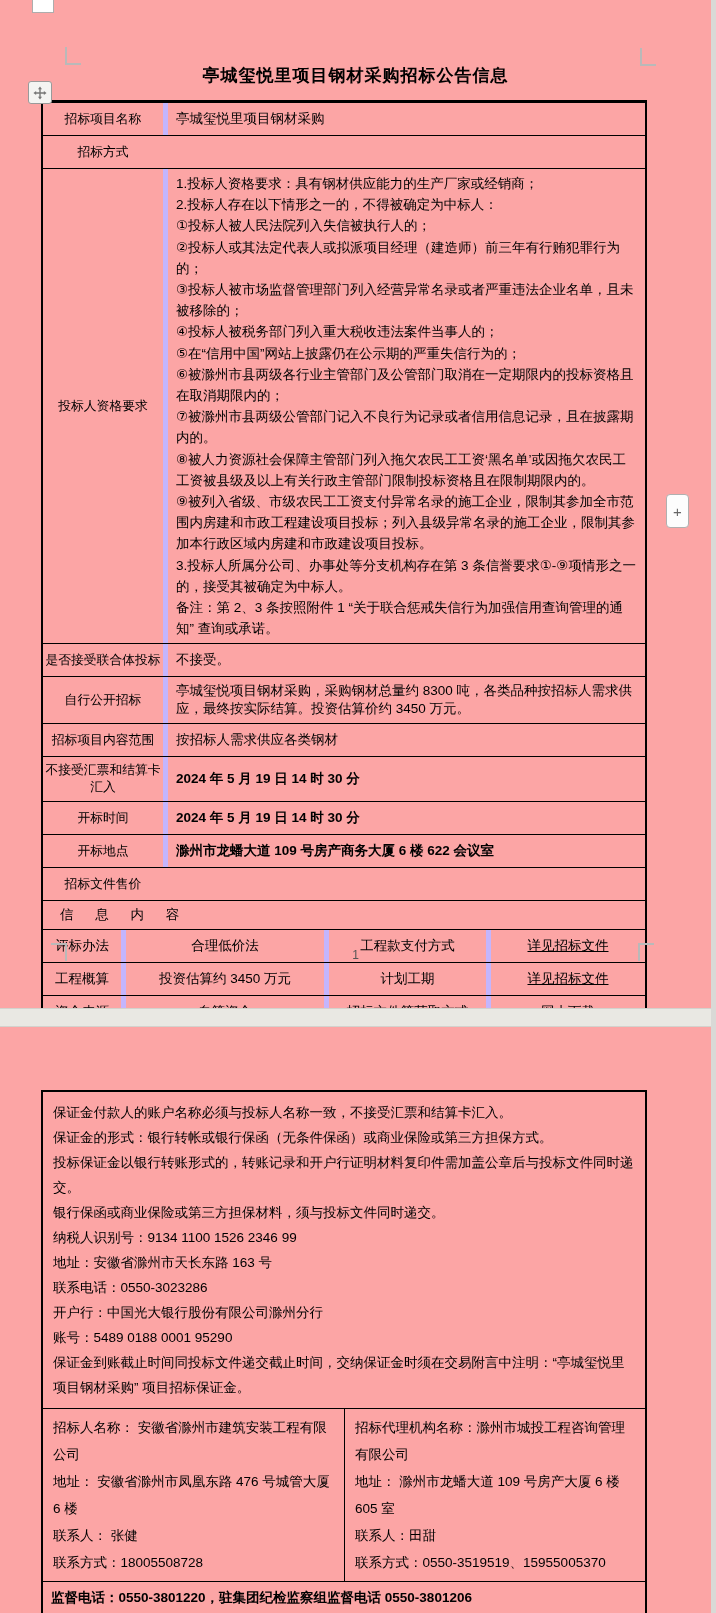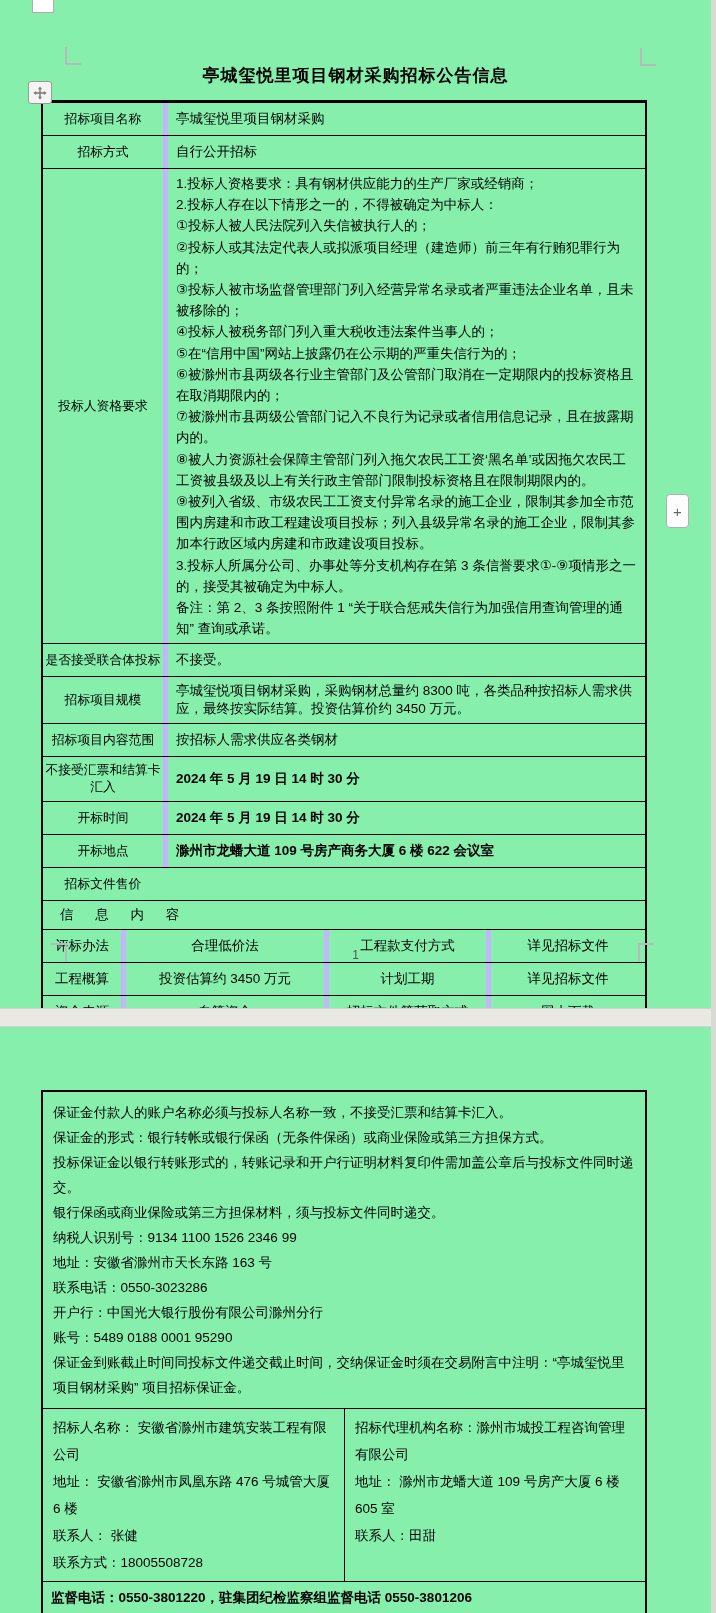--- a/index.html
+++ b/index.html
@@ -4,21 +4,21 @@
 <style>
   html,body{margin:0;padding:0;}
   body{
     width:716px;height:1613px;position:relative;background:#ffffff;overflow:hidden;
     font-family:"Liberation Sans","DejaVu Sans",sans-serif;color:#000;
     -webkit-font-smoothing:none;
   }
   
   .scroll-strip{position:absolute;right:0;top:0;width:5px;height:100%;background:#d9d9d6;}
   
-  .page{position:absolute;left:0;width:711px;background:#86efac;}
+  .page{position:absolute;left:0;width:711px;background:#fca5a5;}
   .page1{top:0;height:1008px;}
   .gap-band{position:absolute;left:0;top:1008px;width:711px;height:19px;background:#e9e8e3;
     border-top:1px solid #d3d2cd;border-bottom:1px solid #d3d2cd;box-sizing:border-box;}
   .page2{top:1027px;height:586px;}
   
   .mark{position:absolute;width:14px;height:16px;}
   .mark.tl{left:65px;top:47px;border-left:2px solid #b9b9b9;border-bottom:2px solid #b9b9b9;}
   .mark.tr{left:640px;top:48px;border-left:2px solid #b9b9b9;border-bottom:2px solid #b9b9b9;}
   .mark.bl{left:51px;top:943px;border-right:2px solid #b9b9b9;border-top:2px solid #b9b9b9;}
   .mark.br{left:638px;top:943px;border-left:2px solid #b9b9b9;border-top:2px solid #b9b9b9;}
@@ -39,21 +39,21 @@
   .cell.label{width:120px;flex:none;justify-content:center;text-align:center;font-size:12.8px;padding:5px 2px;}
   .cell.value{flex:1;text-align:left;}
   .cell.value.multi{display:block;padding:4px 8px;}
   .para{line-height:21.2px;}
   .bold{font-weight:bold;}
   .header-row .cell{justify-content:center;letter-spacing:9px;padding-left:17px;min-height:28px;}
   .ic{justify-content:center;text-align:right;}
   .ic0{width:78px;flex:none;}
   .ic1{width:203px;flex:none;}
   .ic2{width:162px;flex:none;}
-  .ic3{flex:1;}
+  .ic3{flex:1;text-decoration:underline;}
   .deposit-row .cell{padding:7px 5px;}
   .page-num{position:absolute;left:0;top:948px;width:711px;text-align:center;font-size:12px;color:#555;}
   
   .acct-cell{display:block;padding:8px 10px;width:100%;box-sizing:border-box;}
   .acct-line{line-height:25px;}
   .pcell{width:50%;flex:none;display:block;padding:5px 10px;box-sizing:border-box;border-left:1px solid #000;}
   .pcell:first-child{border-left:none;}
   .pline{line-height:27px;}
   svg.cross{width:14px;height:14px;fill:#777;}
 </style>
@@ -76,21 +76,20 @@
 
   <div class="tbl">
 
     <div id="main-rows">
         <div class="row">
           <div class="cell label">招标项目名称</div>
           <div class="cell value">亭城玺悦里项目钢材采购</div>
         </div>
         <div class="row">
           <div class="cell label">招标方式</div>
-          <div class="cell value">自行公开招标</div>
         </div>
         <div class="row">
           <div class="cell label">投标人资格要求</div>
           <div class="cell value multi">
             <div class="para">1.投标人资格要求：具有钢材供应能力的生产厂家或经销商；</div>
             <div class="para">2.投标人存在以下情形之一的，不得被确定为中标人：</div>
             <div class="para">①投标人被人民法院列入失信被执行人的；</div>
             <div class="para">②投标人或其法定代表人或拟派项目经理（建造师）前三年有行贿犯罪行为的；</div>
             <div class="para">③投标人被市场监督管理部门列入经营异常名录或者严重违法企业名单，且未被移除的；</div>
             <div class="para">④投标人被税务部门列入重大税收违法案件当事人的；</div>
@@ -101,21 +100,21 @@
             <div class="para">⑨被列入省级、市级农民工工资支付异常名录的施工企业，限制其参加全市范围内房建和市政工程建设项目投标；列入县级异常名录的施工企业，限制其参加本行政区域内房建和市政建设项目投标。</div>
             <div class="para">3.投标人所属分公司、办事处等分支机构存在第 3 条信誉要求①-⑨项情形之一的，接受其被确定为中标人。</div>
             <div class="para">备注：第 2、3 条按照附件 1 “关于联合惩戒失信行为加强信用查询管理的通知” 查询或承诺。</div>
           </div>
         </div>
         <div class="row">
           <div class="cell label">是否接受联合体投标</div>
           <div class="cell value">不接受。</div>
         </div>
         <div class="row">
-          <div class="cell label">招标项目规模</div>
+          <div class="cell label">自行公开招标</div>
           <div class="cell value">亭城玺悦项目钢材采购，采购钢材总量约 8300 吨，各类品种按招标人需求供应，最终按实际结算。投资估算价约 3450 万元。</div>
         </div>
         <div class="row">
           <div class="cell label">招标项目内容范围</div>
           <div class="cell value">按招标人需求供应各类钢材</div>
         </div>
         <div class="row">
           <div class="cell label">不接受汇票和结算卡汇入</div>
           <div class="cell value bold">2024 年 5 月 19 日 14 时 30 分</div>
         </div>
@@ -184,20 +183,21 @@
       <div class="pcell" id="tenderer-cell">
           <div class="pline">招标人名称：  安徽省滁州市建筑安装工程有限公司</div>
           <div class="pline">地址：  安徽省滁州市凤凰东路 476 号城管大厦 6 楼</div>
           <div class="pline">联系人：  张健</div>
           <div class="pline">联系方式：18005508728</div>
         </div>
       <div class="pcell" id="agency-cell">
           <div class="pline">招标代理机构名称：滁州市城投工程咨询管理有限公司</div>
           <div class="pline">地址：  滁州市龙蟠大道 109 号房产大厦 6 楼 605 室</div>
           <div class="pline">联系人：田甜</div>
+          <div class="pline">联系方式：0550-3519519、15955005370</div>
         </div>
     </div>
     <div class="row">
       <div class="cell bold">监督电话：0550-3801220，驻集团纪检监察组监督电话 0550-3801206</div>
     </div>
 
   </div>
 </div>
 
 <div class="plus-btn">+</div>

